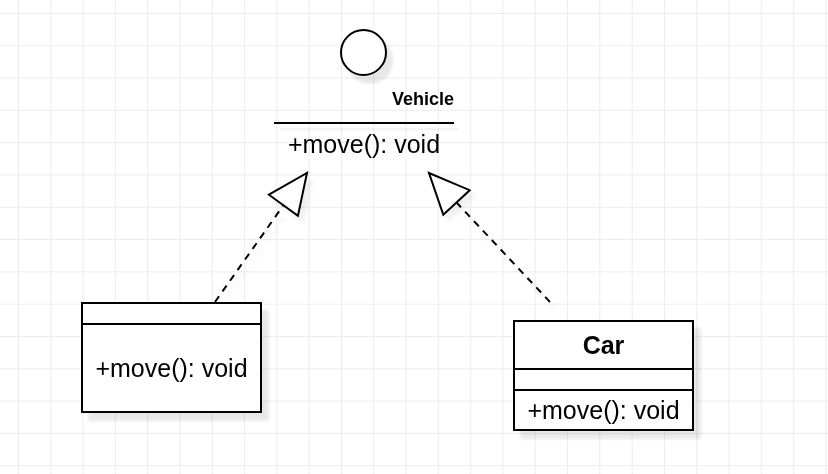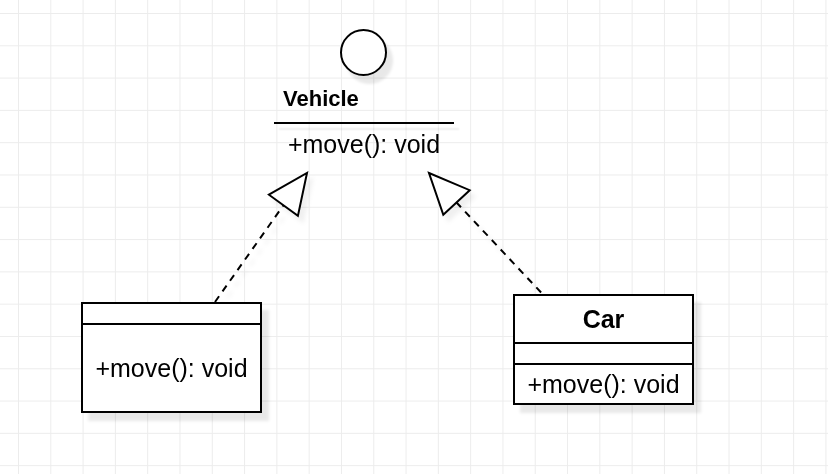--- a/index.html
+++ b/index.html
@@ -30,22 +30,22 @@
 
   
   .iface-circle {
     position: absolute; left: 340px; top: 29px;
     width: 47px; height: 47px; box-sizing: border-box;
     border: 2px solid #000000; border-radius: 50%;
     background: #ffffff;
     box-shadow: 6px 8px 3px rgba(0,0,0,0.09);
   }
   .iface-name {
-    position: absolute; left: 283px; top: 86px; width: 180px;
-    text-align: left; font-size: 22px; font-weight: bold; line-height: 26px;
+    position: absolute; left: 274px; top: 86px; width: 180px;
+    text-align: right; font-size: 18px; font-weight: bold; line-height: 26px;
     white-space: nowrap;
   }
   .iface-divider {
     position: absolute; left: 274px; top: 122px; width: 180px; height: 2px;
     background: #000000;
     box-shadow: 5px 6px 2px rgba(0,0,0,0.07);
   }
   .iface-ops {
     position: absolute; left: 264px; top: 131px; width: 200px;
     text-align: center; font-size: 25px; line-height: 26px;
@@ -94,19 +94,19 @@
     <div class="iface-name">Vehicle</div>
     <div class="iface-divider"></div>
     <div class="iface-ops">+move(): void</div>
   </div>
 
   <div class="uml-class" style="left:81px; top:302px;">
     <div class="cls-attrs"></div>
     <div class="cls-ops">+move(): void</div>
   </div>
 
-  <div class="uml-class" style="left:513px; top:294px;">
+  <div class="uml-class" style="left:513px; top:320px;">
     <div class="cls-title">Car</div>
     <div class="cls-attrs"></div>
     <div class="cls-ops">+move(): void</div>
   </div>
 
 </div>
 
 </body></html>

